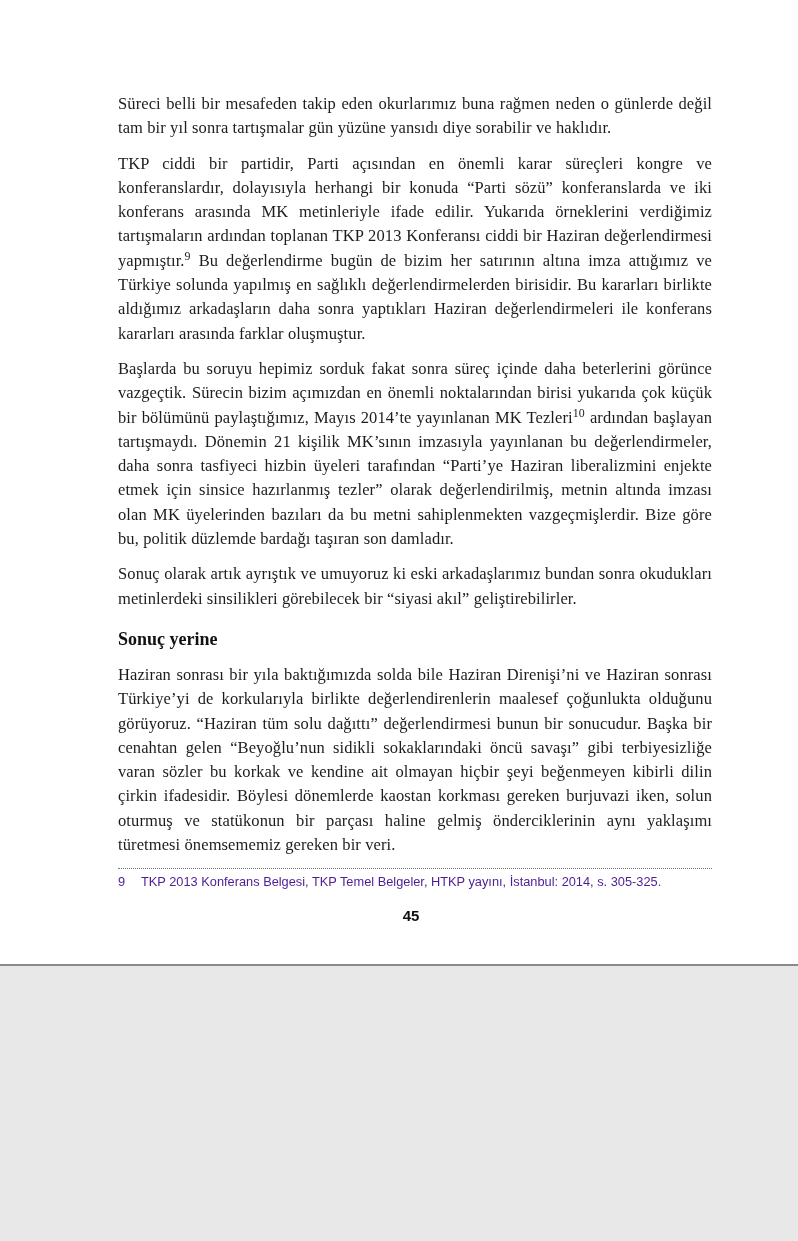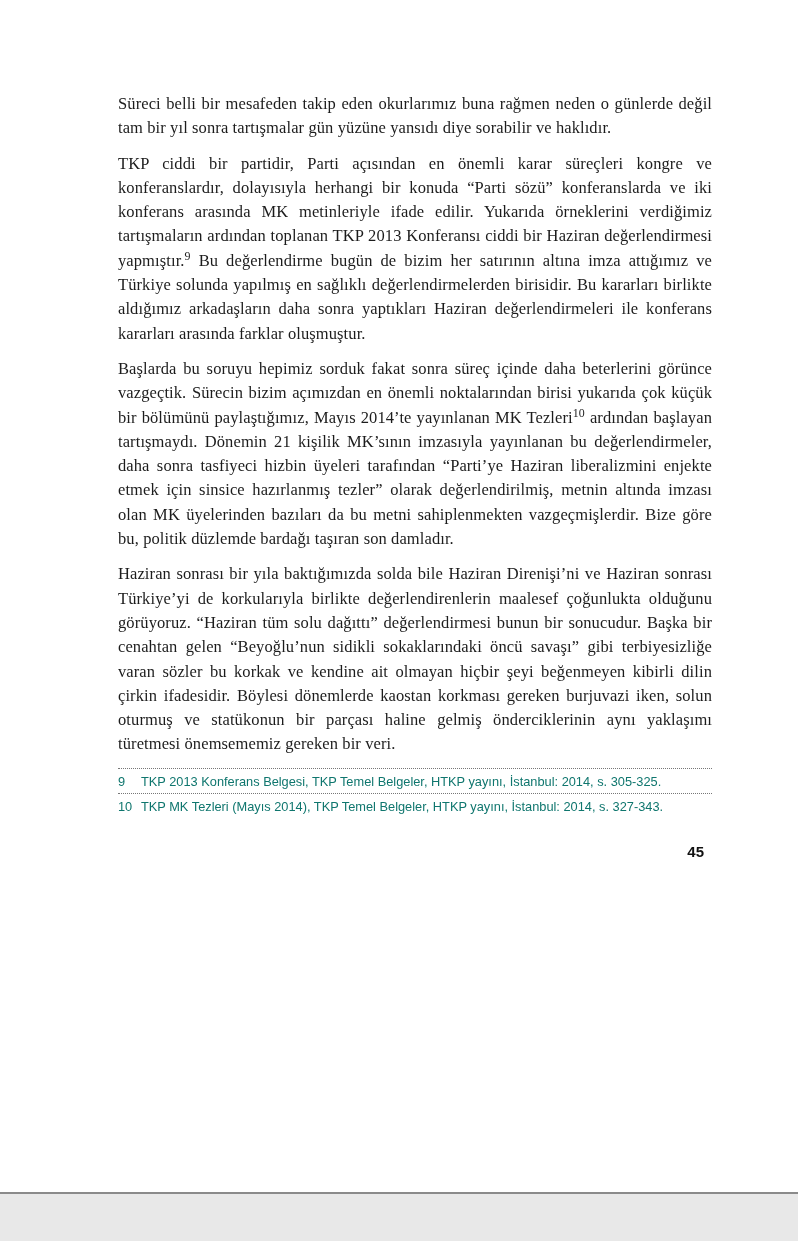--- a/index.html
+++ b/index.html
@@ -3,21 +3,21 @@
 <meta charset="utf-8">
 <style>
   html, body {
     margin: 0;
     padding: 0;
     background: #e8e8e8;
   }
   .page {
     position: relative;
     width: 798px;
-    height: 1194px;
+    height: 966px;
     margin: 0 auto;
     background: #ffffff;
     box-sizing: border-box;
     overflow: hidden;
     font-family: "Liberation Serif", "DejaVu Serif", serif;
     color: #1c1c1c;
   }
   .page-edge-bottom {
     position: absolute;
     left: 0;
@@ -50,35 +50,35 @@
     line-height: 24px;
     font-weight: bold;
     text-align: left;
     color: #111;
   }
   .footnotes {
     margin-top: 2px;
     font-family: "Liberation Sans", "DejaVu Sans", sans-serif;
     font-size: 12.8px;
     line-height: 17.5px;
-    color: #0f766e;
+    color: #4c1d95;
     text-align: justify;
   }
   .footnote {
     border-top: 1px dotted #777;
     padding-top: 4px;
     margin-top: 3px;
   }
   .footnote-marker {
     display: inline-block;
     min-width: 23px;
   }
   .page-footer {
-    margin-top: 27px;
-    text-align: right;
+    margin-top: 16px;
+    text-align: center;
     font-family: "Liberation Sans", "DejaVu Sans", sans-serif;
     font-size: 15px;
     font-weight: bold;
     color: #111;
     padding-right: 8px;
   }
 </style>
 </head>
 <body>
 
@@ -87,30 +87,31 @@
 
     <div class="body-text">
 
       <p>Süreci belli bir mesafeden takip eden okurlarımız buna rağmen neden o günlerde değil tam bir yıl sonra tartışmalar gün yüzüne yansıdı diye sorabilir ve haklıdır.</p>
 
       <p><span>TKP ciddi bir partidir, Parti açısından en önemli karar süreçleri kongre ve konferanslardır, dolayısıyla herhangi bir konuda “Parti sözü” konferanslarda ve iki konferans arasında MK metinleriyle ifade edilir. Yukarıda örneklerini verdiğimiz tartışmaların ardından toplanan TKP 2013 Konferansı ciddi bir Haziran değerlendirmesi yapmıştır.</span><sup>9</sup><span> Bu değerlendirme bugün de bizim her satırının altına imza attığımız ve Türkiye solunda yapılmış en sağlıklı değerlendirmelerden birisidir. Bu kararları birlikte aldığımız arkadaşların daha sonra yaptıkları Haziran değerlendirmeleri ile konferans kararları arasında farklar oluşmuştur.</span></p>
 
 
       <p><span>Başlarda bu soruyu hepimiz sorduk fakat sonra süreç içinde daha beterlerini görünce vazgeçtik. Sürecin bizim açımızdan en önemli noktalarından birisi yukarıda çok küçük bir bölümünü paylaştığımız, Mayıs 2014’te yayınlanan MK Tezleri</span><sup>10</sup><span> ardından başlayan tartışmaydı. Dönemin 21 kişilik MK’sının imzasıyla yayınlanan bu değerlendirmeler, daha sonra tasfiyeci hizbin üyeleri tarafından “Parti’ye Haziran liberalizmini enjekte etmek için sinsice hazırlanmış tezler” olarak değerlendirilmiş, metnin altında imzası olan MK üyelerinden bazıları da bu metni sahiplenmekten vazgeçmişlerdir. Bize göre bu, politik düzlemde bardağı taşıran son damladır.</span></p>
 
+      <p>Sonuç olarak artık ayrıştık ve umuyoruz ki eski arkadaşlarımız bundan sonra okudukları metinlerdeki sinsilikleri görebilecek bir “siyasi akıl” geliştirebilirler.</p>
 
+      <h2 class="section-heading">Sonuç yerine</h2>
 
       <p>Haziran sonrası bir yıla baktığımızda solda bile Haziran Direnişi’ni ve Haziran sonrası Türkiye’yi de korkularıyla birlikte değerlendirenlerin maalesef çoğunlukta olduğunu görüyoruz. “Haziran tüm solu dağıttı” değerlendirmesi bunun bir sonucudur. Başka bir cenahtan gelen “Beyoğlu’nun sidikli sokaklarındaki öncü savaşı” gibi terbiyesizliğe varan sözler bu korkak ve kendine ait olmayan hiçbir şeyi beğenmeyen kibirli dilin çirkin ifadesidir. Böylesi dönemlerde kaostan korkması gereken burjuvazi iken, solun oturmuş ve statükonun bir parçası haline gelmiş önderciklerinin aynı yaklaşımı türetmesi önemsememiz gereken bir veri.</p>
 
 
     </div>
 
     <div class="footnotes">
       <div class="footnote"><span class="footnote-marker">9</span><span>TKP 2013 Konferans Belgesi, TKP Temel Belgeler, HTKP yayını, İstanbul: 2014, s. 305-325.</span></div>
-      <div class="footnote"><span class="footnote-marker">10</span><span>TKP MK Tezleri (Mayıs 2014), TKP Temel Belgeler, HTKP yayını, İstanbul: 2014, s. 327-343.</span></div>
     </div>
 
     <div class="page-footer">
       <span>45</span>
     </div>
 
   </div>
 
   <div class="page-edge-bottom"></div>
 </div>

